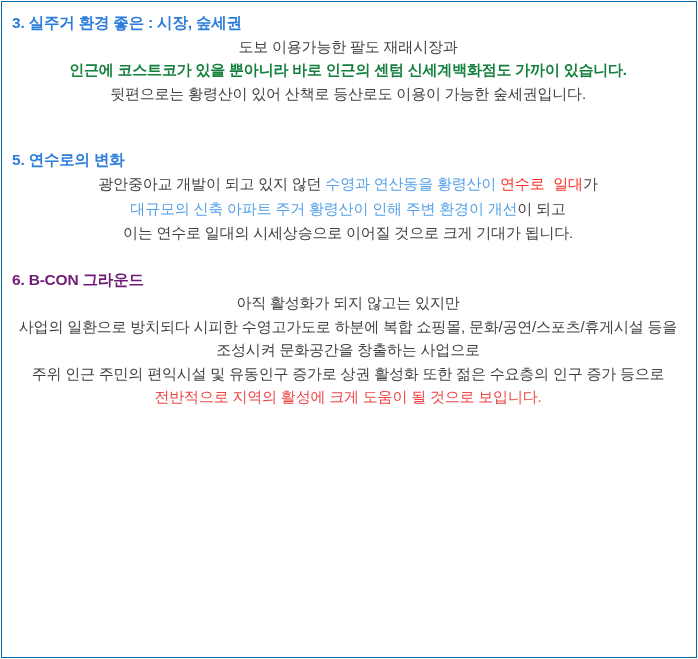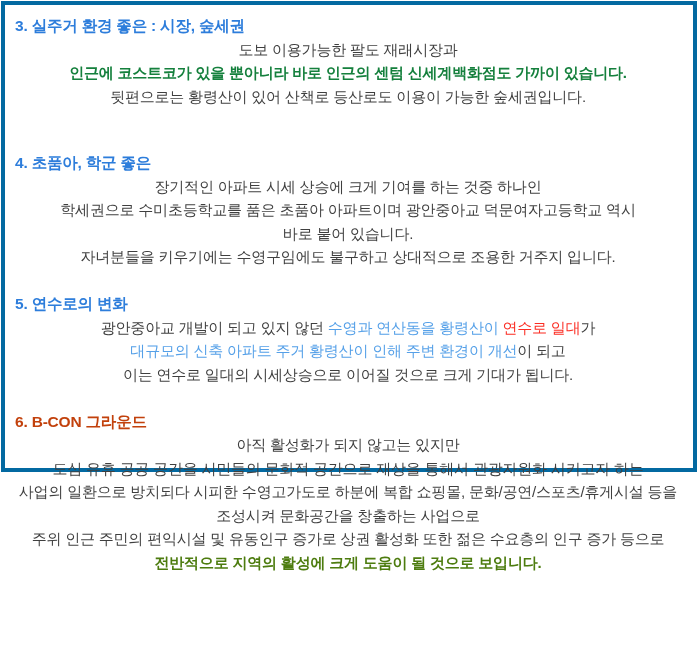--- a/index.html
+++ b/index.html
@@ -9,22 +9,22 @@
     width: 698px;
     height: 659px;
     overflow: hidden;
   }
   .page {
     box-sizing: border-box;
     position: absolute;
     left: 1px;
     top: 1px;
     width: 696px;
-    height: 471px;
-    border: 4px solid #0369a1;
+    height: 657px;
+    border: 1px solid #0369a1;
     background: #ffffff;
     padding: 9px 12px 0 10px;
     font-family: "Liberation Sans", sans-serif;
     font-size: 15px;
     line-height: 23.5px;
     letter-spacing: -0.2px;
   }
   .section { margin: 0; }
   .section.gap-0 { margin-bottom: 0; }
   .section.gap-1 { margin-bottom: 23.5px; }
@@ -45,34 +45,26 @@
 <body>
 
 <div class="page">
     <section class="section gap-2">
       <h2 class="heading" style="color: rgb(45, 125, 219);">3. 실주거 환경 좋은 : 시장, 숲세권</h2>
       <p class="line"><span style="color: rgb(63, 63, 63);">도보 이용가능한 팔도 재래시장과</span></p>
       <p class="line"><span style="color: #15803d; font-weight: bold;">인근에 코스트코가 있을 뿐아니라 바로 인근의 센텀 신세계백화점도 가까이 있습니다.</span></p>
       <p class="line"><span style="color: rgb(63, 63, 63);">뒷편으로는 황령산이 있어 산책로 등산로도 이용이 가능한 숲세권입니다.</span></p>
     </section>
     <section class="section gap-1">
-      <h2 class="heading" style="color: rgb(45, 125, 219);">4. 초품아, 학군 좋은</h2>
-      <p class="line"><span style="color: rgb(63, 63, 63);">장기적인 아파트 시세 상승에 크게 기여를 하는 것중 하나인</span></p>
-      <p class="line"><span style="color: rgb(63, 63, 63);">학세권으로 수미초등학교를 품은 초품아 아파트이며 광안중아교 덕문여자고등학교 역시</span></p>
-      <p class="line"><span style="color: rgb(63, 63, 63);">바로 붙어 있습니다.</span></p>
-      <p class="line"><span style="color: rgb(63, 63, 63);">자녀분들을 키우기에는 수영구임에도 불구하고 상대적으로 조용한 거주지 입니다.</span></p>
-    </section>
-    <section class="section gap-1">
       <h2 class="heading" style="color: rgb(45, 125, 219);">5. 연수로의 변화</h2>
-      <p class="line"><span style="color: rgb(63, 63, 63);">광안중아교 개발이 되고 있지 않던 </span><span style="color: rgb(85, 160, 232);">수영과 연산동을 황령산이 </span><span style="color: rgb(251, 45, 35);">연수로 일대</span><span style="color: rgb(63, 63, 63);">가</span></p>
+      <p class="line"><span style="color: rgb(63, 63, 63);">광안중아교 개발이 되고 있지 않던 </span><span style="color: rgb(85, 160, 232);">수영과 연산동을 황령산이 </span><span style="color: rgb(251, 45, 35); font-family: Liberation Mono, monospace;">연수로 일대</span><span style="color: rgb(63, 63, 63);">가</span></p>
       <p class="line"><span style="color: rgb(85, 160, 232);">대규모의 신축 아파트 주거 황령산이 인해 주변 환경이 개선</span><span style="color: rgb(63, 63, 63);">이 되고</span></p>
       <p class="line"><span style="color: rgb(63, 63, 63);">이는 연수로 일대의 시세상승으로 이어질 것으로 크게 기대가 됩니다.</span></p>
     </section>
     <section class="section gap-0">
-      <h2 class="heading" style="color: #c2410c;">6. B-CON 그라운드</h2>
+      <h2 class="heading" style="color: #701a75;">6. B-CON 그라운드</h2>
       <p class="line"><span style="color: rgb(63, 63, 63);">아직 활성화가 되지 않고는 있지만</span></p>
-      <p class="line"><span style="color: rgb(63, 63, 63);">도심 유휴 공공 공간을 시민들의 문화적 공간으로 재상을 통해서 관광자원화 시키고자 하는</span></p>
       <p class="line"><span style="color: rgb(63, 63, 63);">사업의 일환으로 방치되다 시피한 수영고가도로 하분에 복합 쇼핑몰, 문화/공연/스포츠/휴게시설 등을</span></p>
       <p class="line"><span style="color: rgb(63, 63, 63);">조성시켜 문화공간을 창출하는 사업으로</span></p>
       <p class="line"><span style="color: rgb(63, 63, 63);">주위 인근 주민의 편익시설 및 유동인구 증가로 상권 활성화 또한 젊은 수요층의 인구 증가 등으로</span></p>
-      <p class="line"><span style="color: #4d7c0f; font-weight: bold;">전반적으로 지역의 활성에 크게 도움이 될 것으로 보입니다.</span></p>
+      <p class="line"><span style="color: #ef4444;">전반적으로 지역의 활성에 크게 도움이 될 것으로 보입니다.</span></p>
     </section>
   </div>
 
 </body></html>

